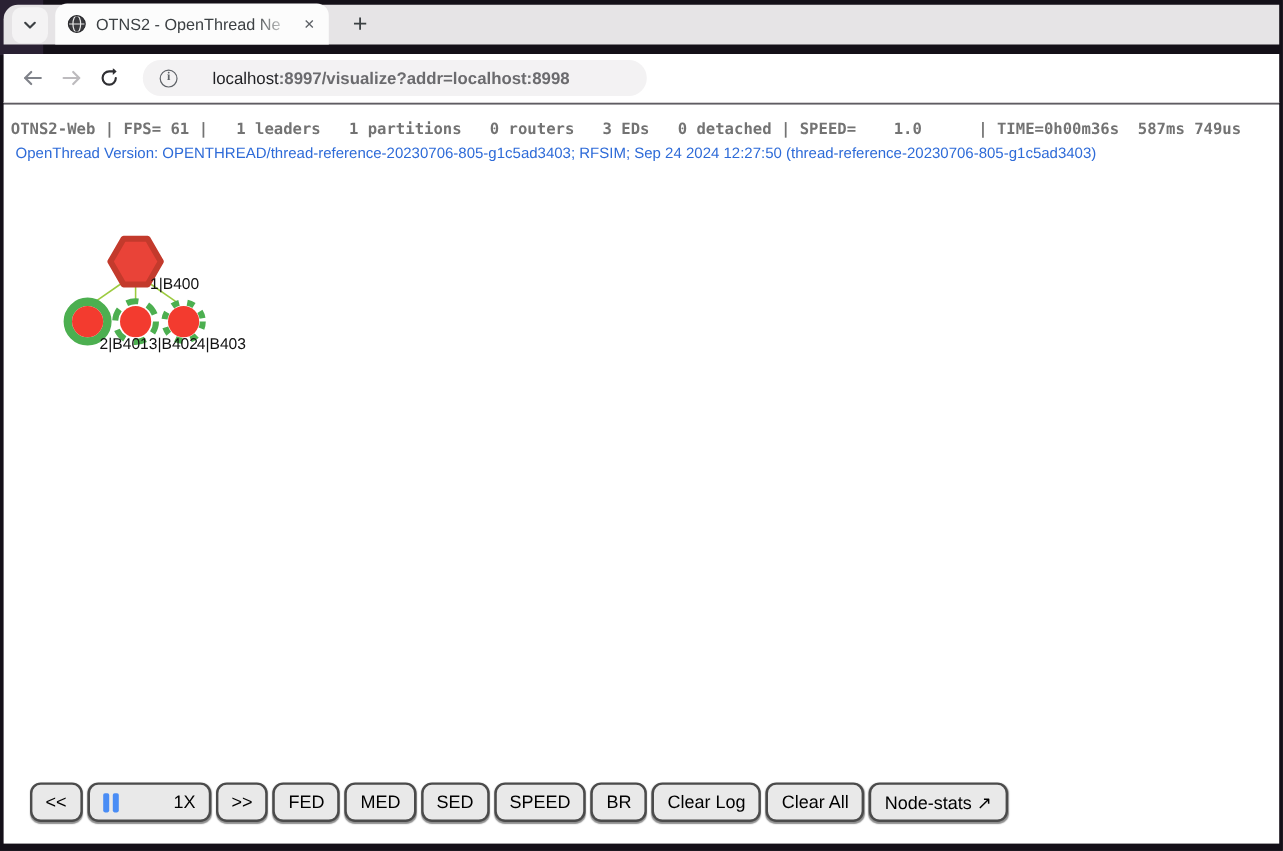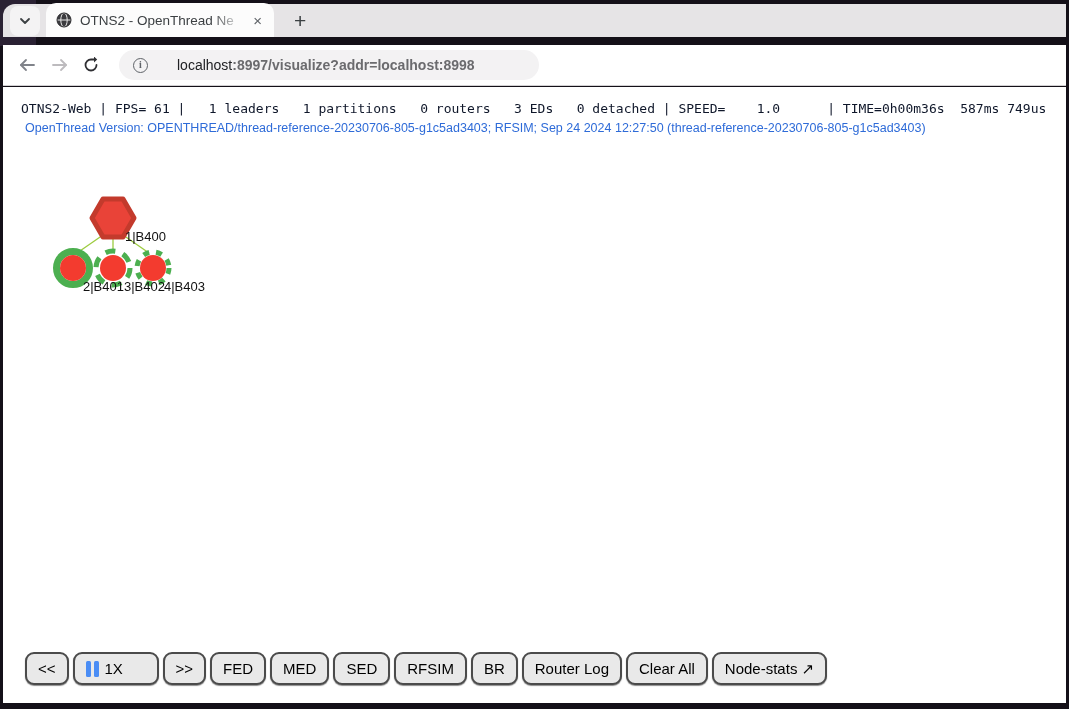--- a/index.html
+++ b/index.html
@@ -50,42 +50,42 @@
     color:#5f6368; font-size:10px; font-weight:bold; line-height:12px; text-align:center;
     font-family:"Liberation Serif", serif; flex:0 0 auto;
   }
   .url-text { margin-left:12px; font-size:14px; white-space:nowrap; }
   .url-host { color:#202124;margin-left:17px; }
   .url-rest { color:#6b6b6e;font-weight:bold; }
 
   
   .content { position:absolute; left:3px; right:3px; top:87px; bottom:6px; background:#ffffff; }
   .statusline {
-    position:absolute; left:18px; top:14px;
-    font-family:"DejaVu Sans Mono", monospace; font-weight:normal;
-    font-size:13px; color:#0f172a; white-space:pre;
+    position:absolute; left:6px; top:14px;
+    font-family:"DejaVu Sans Mono", monospace; font-weight:bold;
+    font-size:13px; color:#737373; white-space:pre;
   }
   .versionline {
     position:absolute; left:10px; top:34px;
-    font-size:12.5px; color:#2e6bd8; white-space:pre;margin-left:12px;
+    font-size:12.5px; color:#2e6bd8; white-space:pre;
   }
   .topology { position:absolute; left:0; top:0; }
   .node-label { font-family:"Liberation Sans", sans-serif; font-size:13px; fill:#111; }
 
   
   .toolbar {
     position:absolute; left:22px; bottom:18px; display:flex; gap:4px; align-items:stretch;
   }
   .tbtn {
     height:33px; background:#e9e9e9; border:2px solid #4b4b4b; border-radius:9px;
     display:flex; align-items:center; justify-content:center;
     font-size:15px; color:#000; padding:0 11px; white-space:nowrap;
     box-shadow:0 1px 1px rgba(0,0,0,0.45);
   }
-  .tbtn.speed { min-width:86px; justify-content:flex-start; }
+  .tbtn.speed { min-width:86px; justify-content:flex-start;gap:40px; }
   .pause-icon { display:flex; gap:3px; margin-right:6px; }
   .pause-icon span { display:block; width:5px; height:16px; background:#4a8df5; border-radius:1.5px; }
 </style>
 </head>
 <body>
 
 <div class="window">
   <div class="corner-accent"></div>
 
   <div class="tabstrip">
@@ -165,20 +165,20 @@
         <span class="pause-icon">
             <span></span>
             <span></span>
           </span>
         <span>1X</span>
       </button>
       <button class="tbtn">&gt;&gt;</button>
       <button class="tbtn">FED</button>
       <button class="tbtn">MED</button>
       <button class="tbtn">SED</button>
-      <button class="tbtn">RFSIM</button>
+      <button class="tbtn">SPEED</button>
       <button class="tbtn">BR</button>
-      <button class="tbtn">Router Log</button>
+      <button class="tbtn">Clear Log</button>
       <button class="tbtn">Clear All</button>
       <button class="tbtn">Node-stats ↗</button>
     </div>
   </div>
 </div>
 
 </body></html>

